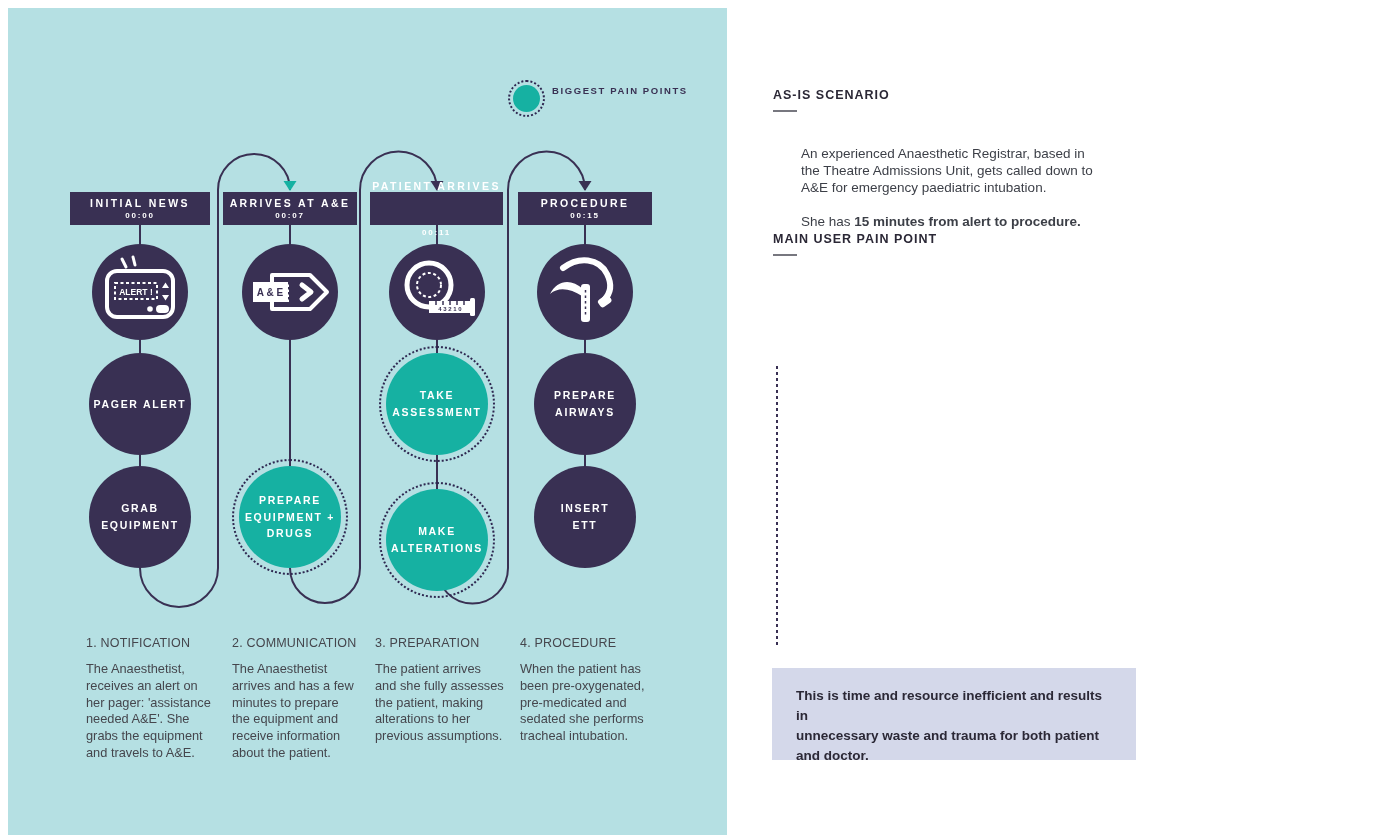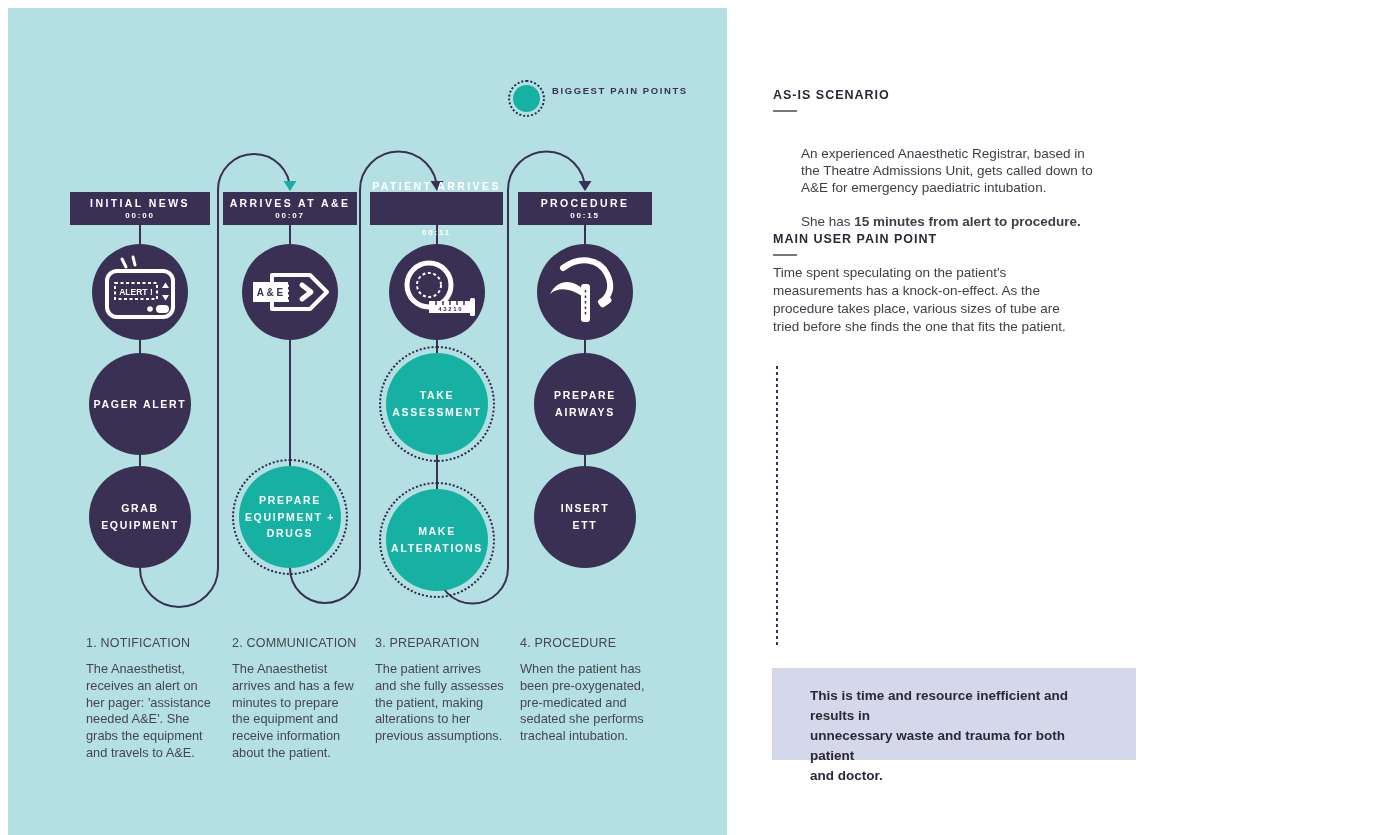--- a/index.html
+++ b/index.html
@@ -36,21 +36,21 @@
   .f-text { position:absolute; top:661px; width:150px; font-size:12.8px; line-height:16.8px;
     color:#45464d; white-space:pre-line; }
 
   
   .aside-title { position:absolute; font-size:12.5px; font-weight:bold; letter-spacing:1px; color:#2b2836; }
   .rule { position:absolute; width:24px; height:2px; background:#77777f; }
   .aside-p { position:absolute; width:310px; font-size:13.5px; color:#3c3f47; white-space:pre-line; }
   .dotline { position:absolute; left:776px; top:366px; width:2px; height:280px;
     background:repeating-linear-gradient(to bottom, #393053 0 3px, transparent 3px 6px); }
   .callout { position:absolute; left:772px; top:668px; width:364px; height:92px; background:#d4d8ea;
-    padding:18px 38px; }
+    padding:18px 24px; }
   .callout p { font-size:13.5px; font-weight:bold; line-height:20px; color:#2b2836; white-space:pre-line; }
 </style>
 </head>
 <body>
 
 <div class="canvas">
 
   <div class="panel"></div>
 
   <svg class="flow-svg" width="1400" height="835" viewBox="0 0 1400 835">
@@ -195,24 +195,20 @@
   <div class="rule" style="left:773px; top:110px;"></div>
   <div class="aside-p" style="left:776px; top:128px; line-height:17px;margin-left:25px;">
     <span>An experienced Anaesthetic Registrar, based in
 the Theatre Admissions Unit, gets called down to
 A&amp;E for emergency paediatric intubation.</span><br>
     <span>She has </span><b>15 minutes from alert to procedure.</b>
   </div>
 
   <div class="aside-title" style="left:773px; top:232px;">MAIN USER PAIN POINT</div>
   <div class="rule" style="left:773px; top:254px;"></div>
-  <div class="aside-p" style="left:773px; top:264px; line-height:18px;">Time spent speculating on the patient's
-measurements has a knock-on-effect. As the
-procedure takes place, various sizes of tube are
-tried before she finds the one that fits the patient.</div>
 
   <div class="dotline"></div>
 
   <div class="callout">
     <p>This is time and resource inefficient and results in
 unnecessary waste and trauma for both patient
 and doctor.</p>
   </div>
 
 </div>

